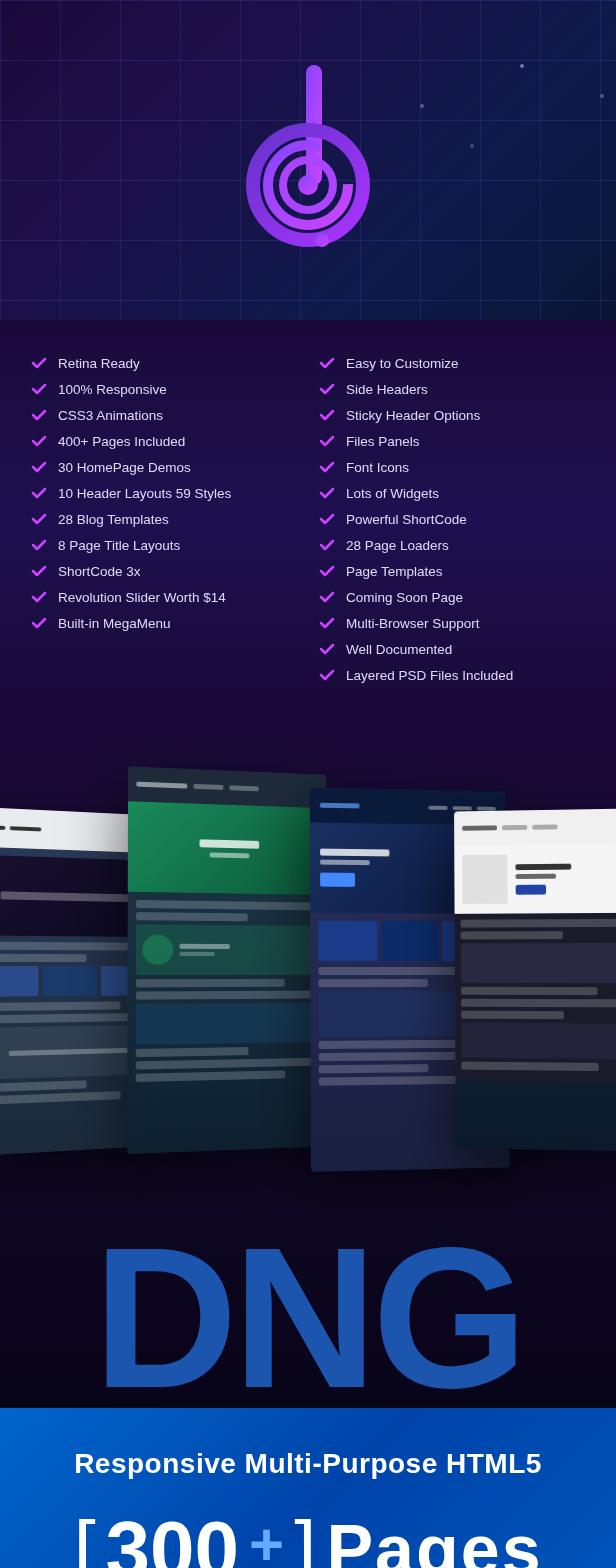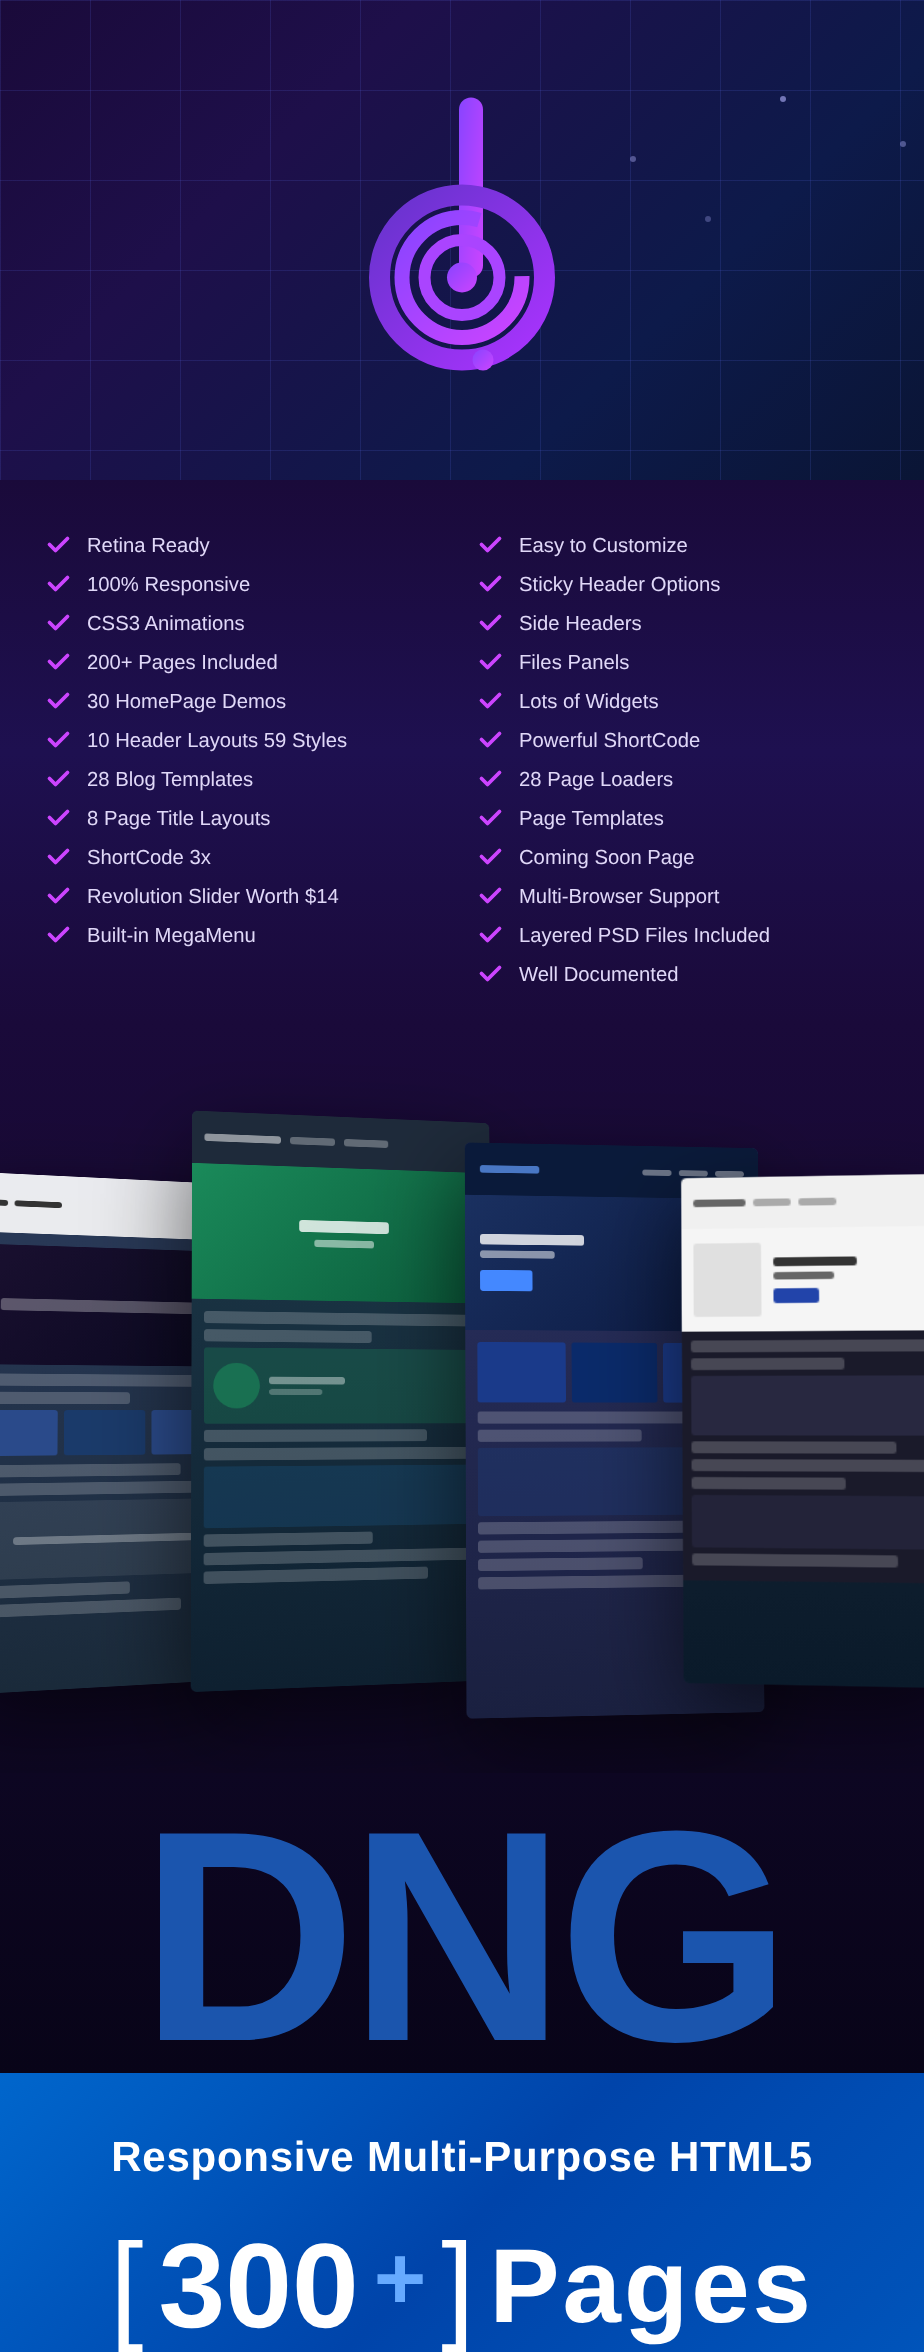--- a/index.html
+++ b/index.html
@@ -373,21 +373,21 @@
             </svg>
         </span>
         <span class="feature-text">CSS3 Animations</span>
       </div>
       <div class="feature-item">
         <span class="check-icon">
           <svg viewBox="0 0 16 16">
               <polyline points="2,8 6,12 14,4" fill="none" stroke="#cc44ff" stroke-width="2.5" stroke-linecap="round" stroke-linejoin="round"></polyline>
             </svg>
         </span>
-        <span class="feature-text">200+ Pages Included</span>
+        <span class="feature-text">400+ Pages Included</span>
       </div>
       <div class="feature-item">
         <span class="check-icon">
           <svg viewBox="0 0 16 16">
               <polyline points="2,8 6,12 14,4" fill="none" stroke="#cc44ff" stroke-width="2.5" stroke-linecap="round" stroke-linejoin="round"></polyline>
             </svg>
         </span>
         <span class="feature-text">30 HomePage Demos</span>
       </div>
       <div class="feature-item">
@@ -448,44 +448,52 @@
             </svg>
         </span>
         <span class="feature-text">Easy to Customize</span>
       </div>
       <div class="feature-item">
         <span class="check-icon">
           <svg viewBox="0 0 16 16">
               <polyline points="2,8 6,12 14,4" fill="none" stroke="#cc44ff" stroke-width="2.5" stroke-linecap="round" stroke-linejoin="round"></polyline>
             </svg>
         </span>
+        <span class="feature-text">Side Headers</span>
+      </div>
+      <div class="feature-item">
+        <span class="check-icon">
+          <svg viewBox="0 0 16 16">
+              <polyline points="2,8 6,12 14,4" fill="none" stroke="#cc44ff" stroke-width="2.5" stroke-linecap="round" stroke-linejoin="round"></polyline>
+            </svg>
+        </span>
         <span class="feature-text">Sticky Header Options</span>
       </div>
       <div class="feature-item">
         <span class="check-icon">
           <svg viewBox="0 0 16 16">
               <polyline points="2,8 6,12 14,4" fill="none" stroke="#cc44ff" stroke-width="2.5" stroke-linecap="round" stroke-linejoin="round"></polyline>
             </svg>
         </span>
-        <span class="feature-text">Side Headers</span>
-      </div>
-      <div class="feature-item">
-        <span class="check-icon">
-          <svg viewBox="0 0 16 16">
-              <polyline points="2,8 6,12 14,4" fill="none" stroke="#cc44ff" stroke-width="2.5" stroke-linecap="round" stroke-linejoin="round"></polyline>
-            </svg>
-        </span>
         <span class="feature-text">Files Panels</span>
       </div>
       <div class="feature-item">
         <span class="check-icon">
           <svg viewBox="0 0 16 16">
               <polyline points="2,8 6,12 14,4" fill="none" stroke="#cc44ff" stroke-width="2.5" stroke-linecap="round" stroke-linejoin="round"></polyline>
             </svg>
         </span>
+        <span class="feature-text">Font Icons</span>
+      </div>
+      <div class="feature-item">
+        <span class="check-icon">
+          <svg viewBox="0 0 16 16">
+              <polyline points="2,8 6,12 14,4" fill="none" stroke="#cc44ff" stroke-width="2.5" stroke-linecap="round" stroke-linejoin="round"></polyline>
+            </svg>
+        </span>
         <span class="feature-text">Lots of Widgets</span>
       </div>
       <div class="feature-item">
         <span class="check-icon">
           <svg viewBox="0 0 16 16">
               <polyline points="2,8 6,12 14,4" fill="none" stroke="#cc44ff" stroke-width="2.5" stroke-linecap="round" stroke-linejoin="round"></polyline>
             </svg>
         </span>
         <span class="feature-text">Powerful ShortCode</span>
       </div>
@@ -520,29 +528,29 @@
             </svg>
         </span>
         <span class="feature-text">Multi-Browser Support</span>
       </div>
       <div class="feature-item">
         <span class="check-icon">
           <svg viewBox="0 0 16 16">
               <polyline points="2,8 6,12 14,4" fill="none" stroke="#cc44ff" stroke-width="2.5" stroke-linecap="round" stroke-linejoin="round"></polyline>
             </svg>
         </span>
+        <span class="feature-text">Well Documented</span>
+      </div>
+      <div class="feature-item">
+        <span class="check-icon">
+          <svg viewBox="0 0 16 16">
+              <polyline points="2,8 6,12 14,4" fill="none" stroke="#cc44ff" stroke-width="2.5" stroke-linecap="round" stroke-linejoin="round"></polyline>
+            </svg>
+        </span>
         <span class="feature-text">Layered PSD Files Included</span>
-      </div>
-      <div class="feature-item">
-        <span class="check-icon">
-          <svg viewBox="0 0 16 16">
-              <polyline points="2,8 6,12 14,4" fill="none" stroke="#cc44ff" stroke-width="2.5" stroke-linecap="round" stroke-linejoin="round"></polyline>
-            </svg>
-        </span>
-        <span class="feature-text">Well Documented</span>
       </div>
     </div>
 
   </div>
 </div>
 
 <div class="screenshots-section">
   <div class="screenshots-wrapper">
 
     <div class="screenshot-card card-1">

